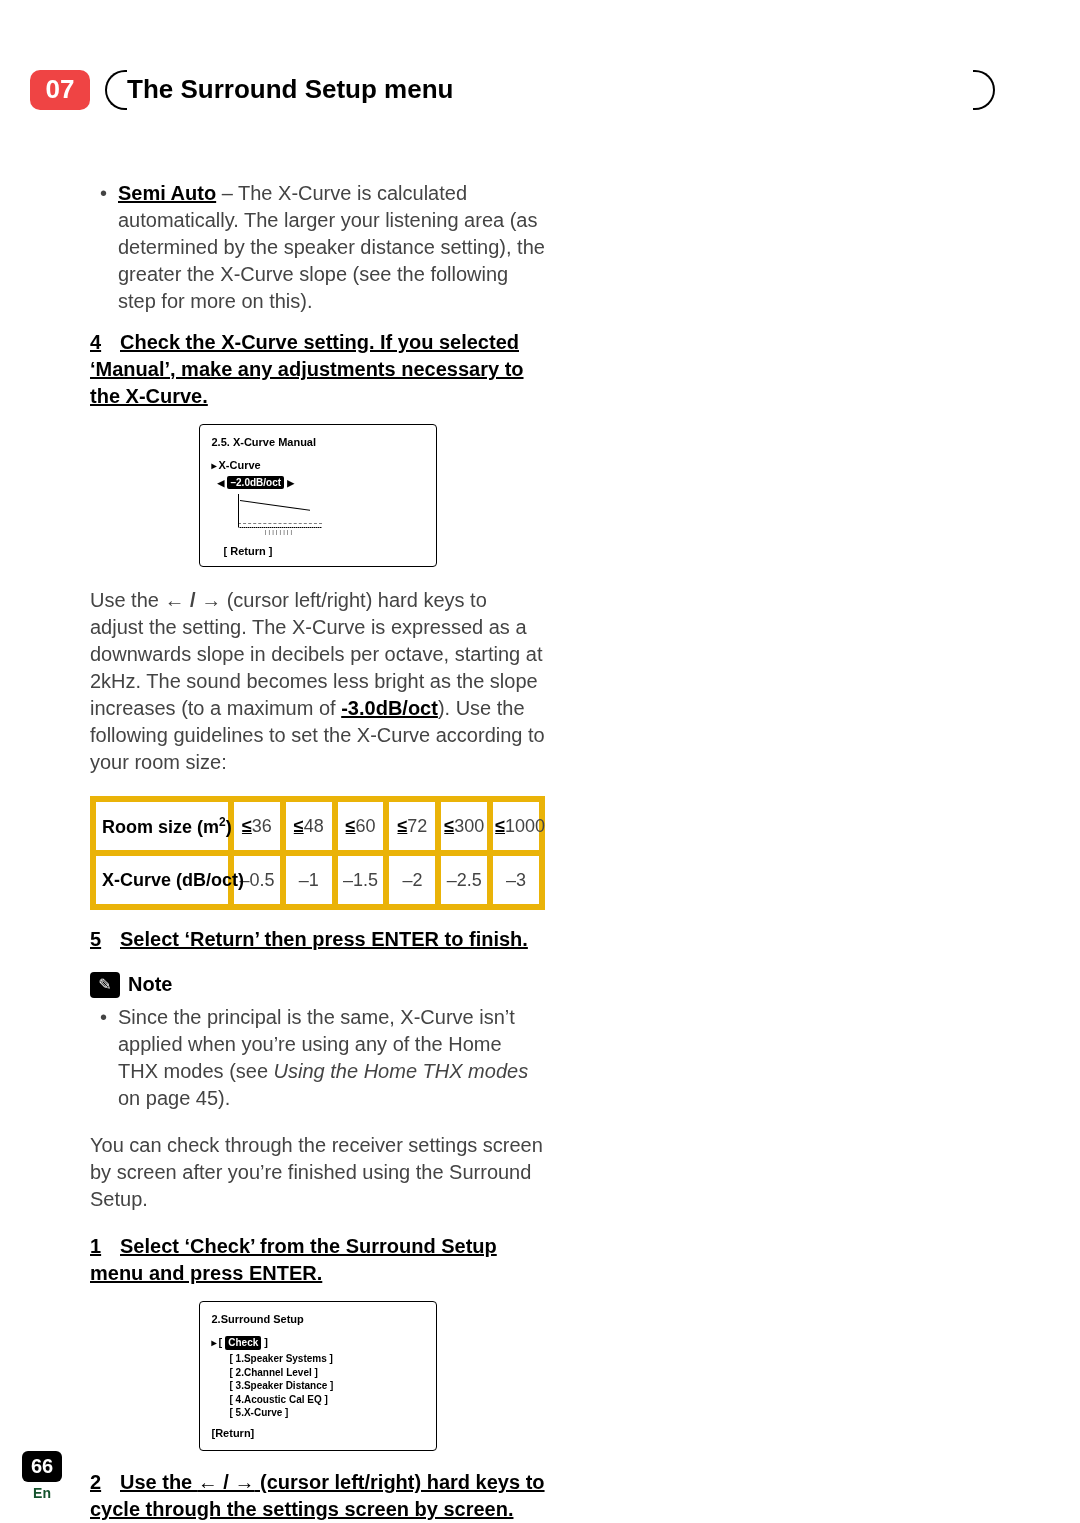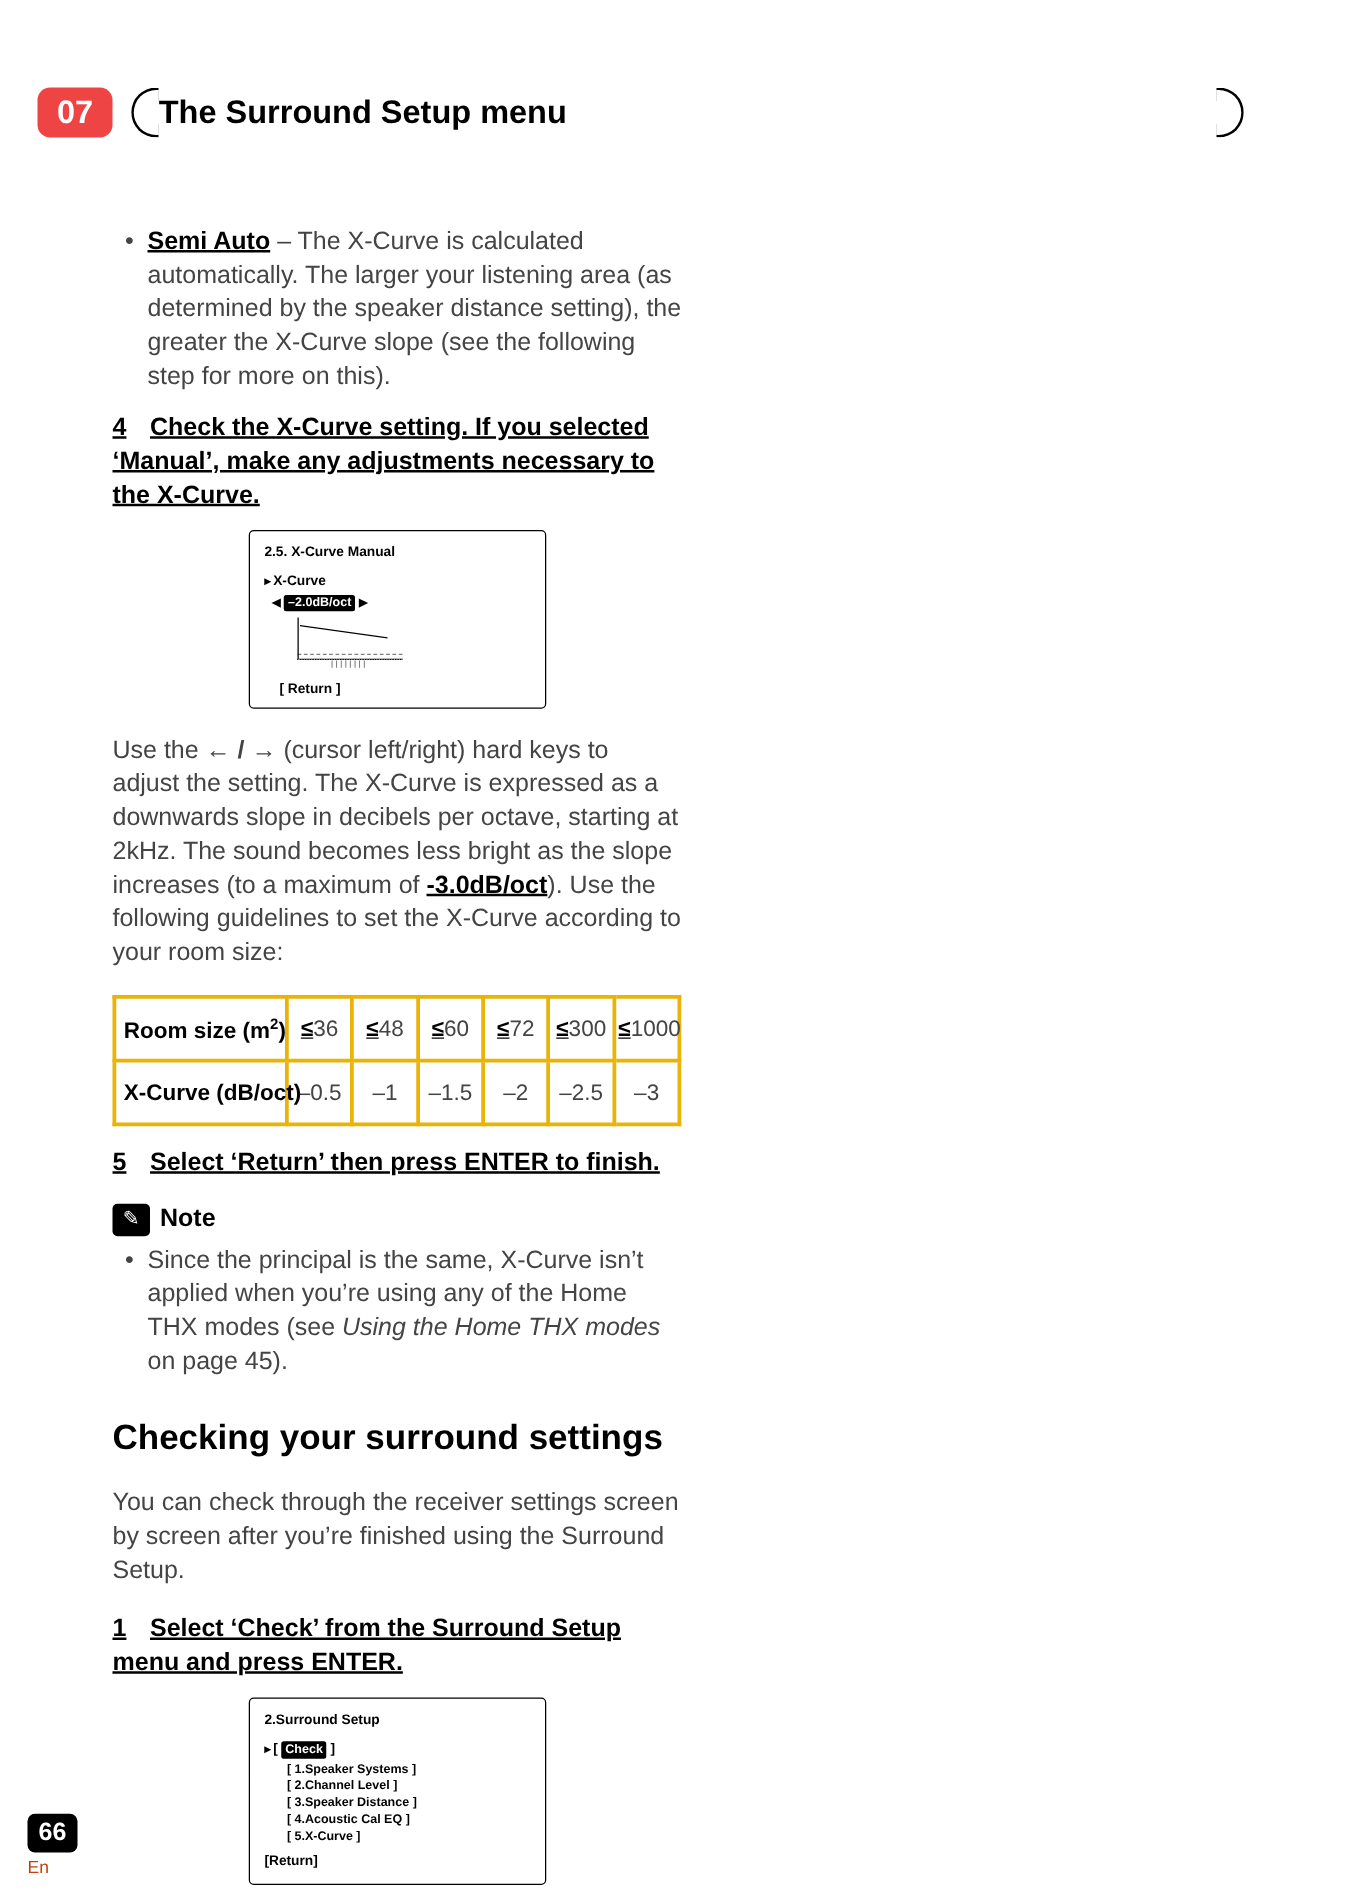--- a/index.html
+++ b/index.html
@@ -149,21 +149,21 @@
   .osd .menu-list div { white-space: nowrap; }
 
   
   table.rst {
     border-collapse: collapse;
     margin: 14px 0 16px 0;
     width: 100%;
     table-layout: fixed;
   }
   table.rst th, table.rst td {
-    border: 3px solid #eab308;
+    border: 6px solid #eab308;
     text-align: center;
     font-size: 18px;
     padding: 4px 2px;
     color: #444;
   }
   table.rst col.h { width: 138px; }
   table.rst th { font-weight: 400; }
   table.rst td.hdr, table.rst th.hdr {
     text-align: left;
     font-weight: 700;
@@ -202,21 +202,21 @@
     width: 40px;
   }
   .pg-foot .box {
     background: #000; color: #fff;
     border-radius: 6px;
     font-weight: 700;
     font-size: 20px;
     text-align: center;
     padding: 2px 0;
   }
-  .pg-foot .lang { font-size: 14px; color:#c2410c; margin-top:2px;}
+  .pg-foot .lang { font-size: 14px; text-align: center; color:#14532d; margin-top:2px;font-weight:bold;}
 
   .arrow { font-weight: 700; }
 </style>
 </head>
 <body>
 
 <div class="page">
 
   <div class="hdr">
     <div class="num-pill">07</div>
@@ -299,21 +299,20 @@
     <div class="note-box">
       <span class="note-badge">✎</span>
       <span class="note-label">Note</span>
     </div>
     <ul class="bullets">
       <li>
         <span>Since the principal is the same, X-Curve isn’t applied when you’re using any of the Home THX modes (see </span><i class="ref">Using the Home THX modes</i><span> on page 45).</span>
       </li>
     </ul>
 
-    <h2 class="sec">Checking your surround settings</h2>
     <p class="txt">You can check through the receiver settings screen by screen after you’re finished using the Surround Setup.</p>
 
     <p class="step">
       <span class="sn b">1</span><span class="b">Select ‘Check’ from the Surround Setup menu and press ENTER.</span>
     </p>
 
     <div class="osd">
       <div class="osd-title">2.Surround Setup</div>
       <div class="row cursor">[ <span class="val-box">Check</span> ]</div>
       <div class="menu-list">

